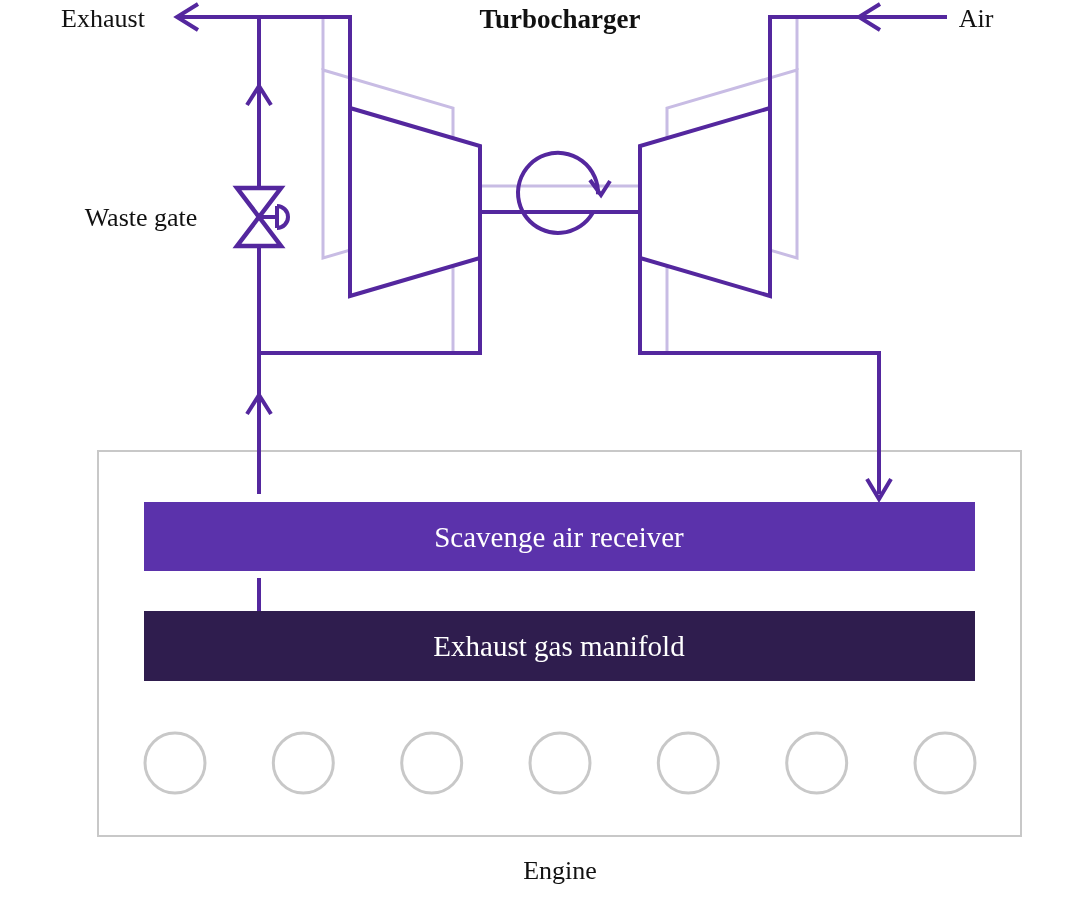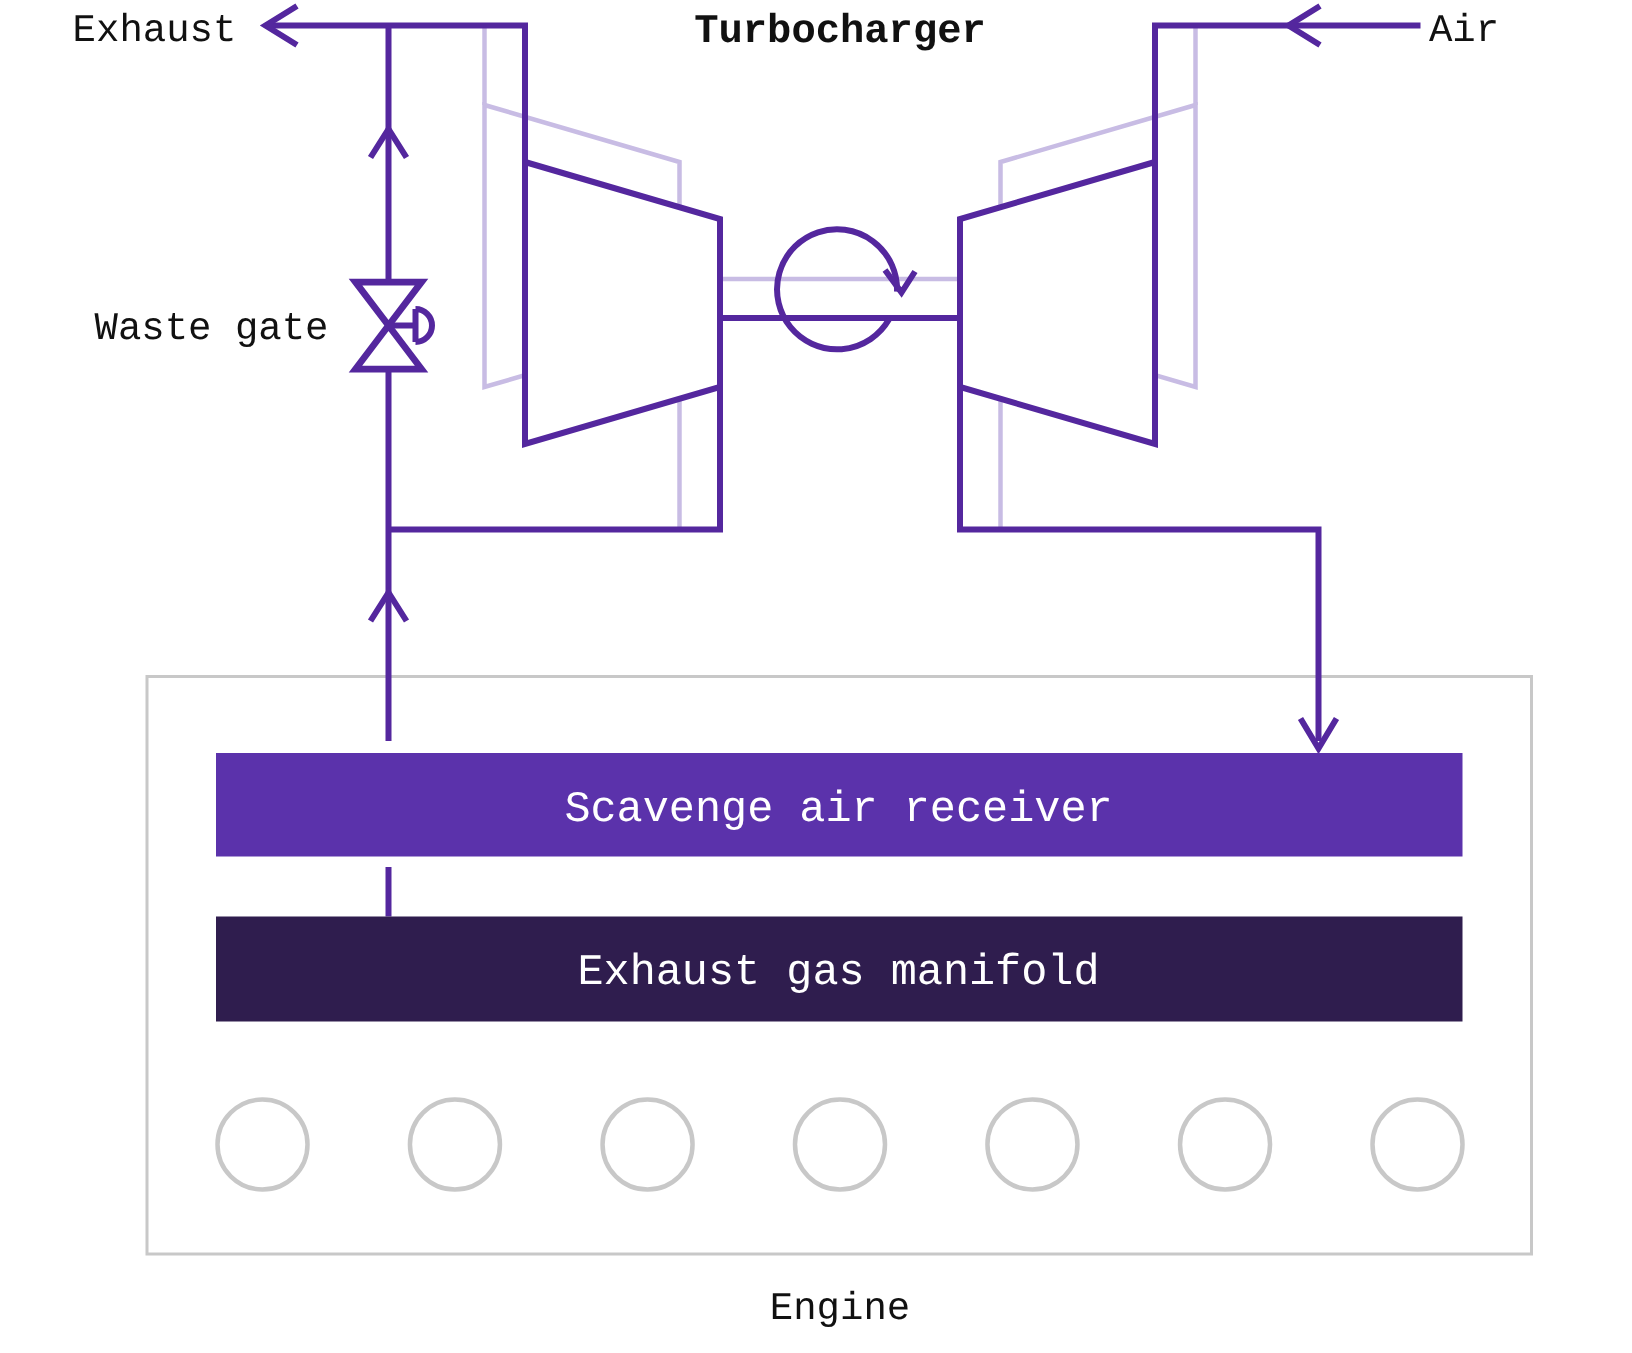--- a/index.html
+++ b/index.html
@@ -1,18 +1,18 @@
 <!DOCTYPE html>
 <html style="--line: #54279e; --shadow: #c8bce4; --bar_air: #5b32ab; --bar_gas: #2f1d4e; --outline: #c8c8c8; --ink: #111111; --bar_text: #ffffff;"><head>
 <meta charset="utf-8">
 <style>
   html,body{margin:0;padding:0;background:#fff;}
   .stage{
     position:relative;width:1088px;height:902px;background:#fff;overflow:hidden;
-    font-family:Liberation Mono, monospace;
+    font-family:Liberation Serif, serif;
   }
   svg{display:block}
   
   .ln{stroke:var(--line);stroke-width:4;fill:none;}
   
   .lt{stroke:var(--shadow);stroke-width:3;fill:none;}
   
   .shape{fill:#fff;stroke:var(--line);stroke-width:4;stroke-linejoin:miter;}
   .valve{fill:#fff;stroke:var(--line);stroke-width:4.5;stroke-linejoin:miter;}
   .arrow{stroke:var(--line);stroke-width:4;fill:none;stroke-linejoin:miter;}

